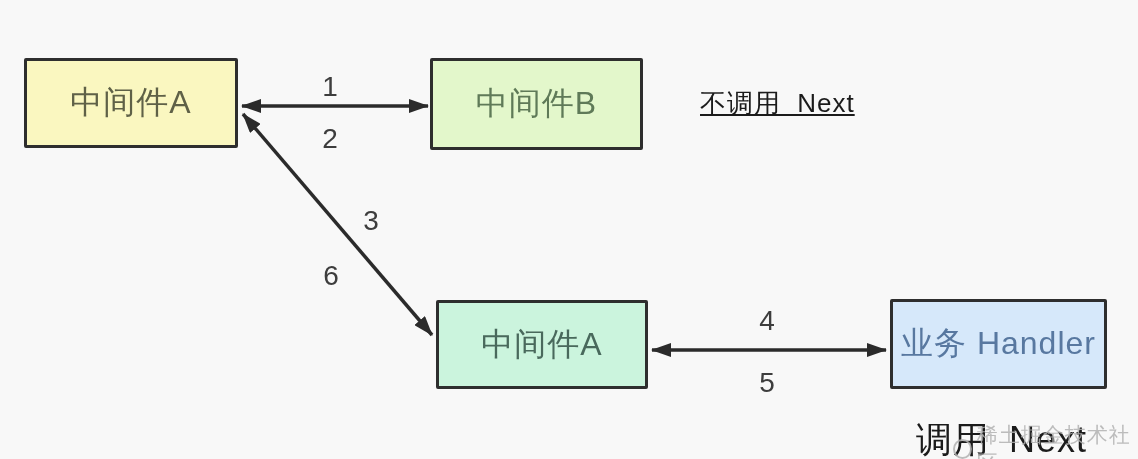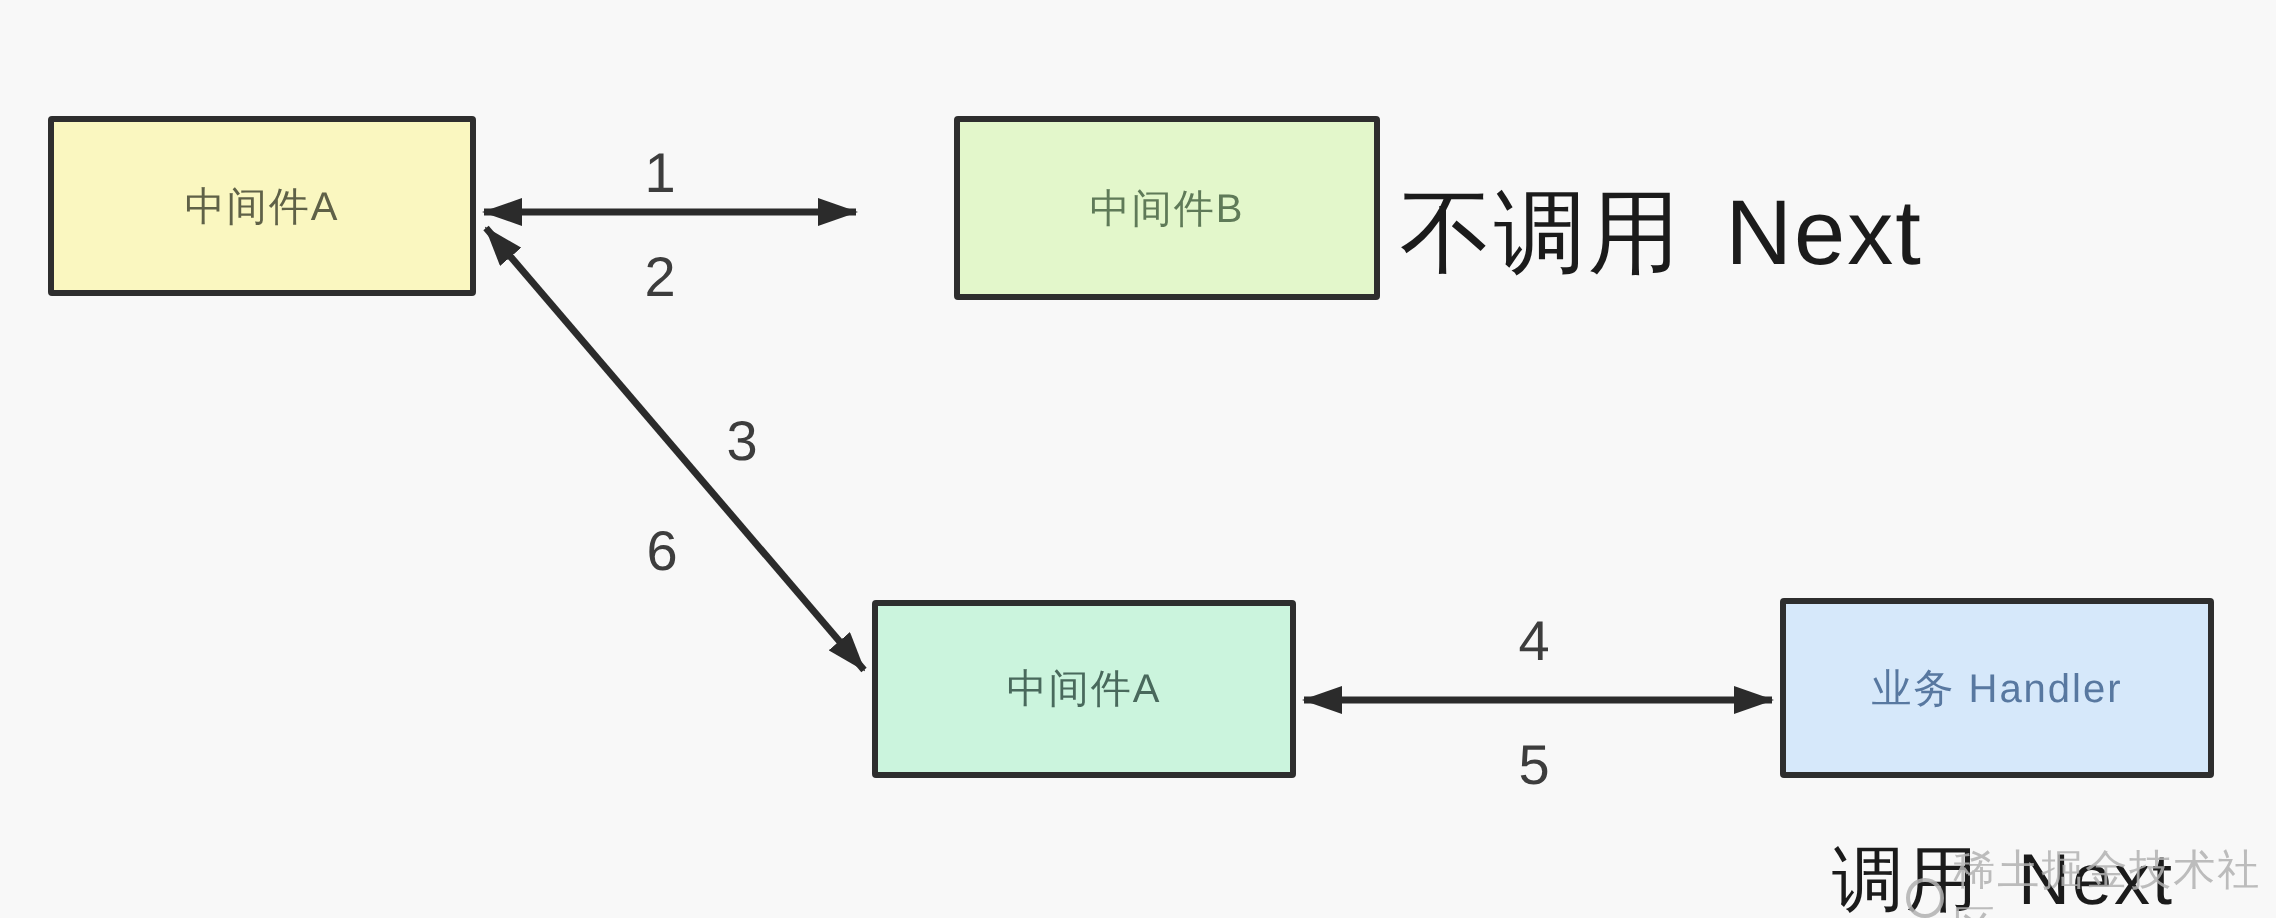--- a/index.html
+++ b/index.html
@@ -26,25 +26,25 @@
     height: 459px;
   }
   .node {
     position: absolute;
     display: flex;
     align-items: center;
     justify-content: center;
     border: 3px solid #2e2e2e;
     border-radius: 2px;
     box-sizing: border-box;
-    font-size: 20px;
+    font-size: 32px;
     letter-spacing: 1px;
   }
   .node-a { left: 24px;  top: 58px;  width: 214px; height: 90px; }
-  .node-b { left: 430px; top: 58px;  width: 213px; height: 92px; margin-left: 47px; }
+  .node-b { left: 430px; top: 58px;  width: 213px; height: 92px; }
   .node-c { left: 436px; top: 300px; width: 212px; height: 89px; }
   .node-handler { left: 890px; top: 299px; width: 217px; height: 90px; }
 
   .edge-num {
     position: absolute;
     transform: translate(-50%, -50%);
     font-size: 28px;
     color: #3d3d3d;
   }
   .num-1 { left: 330px; top: 87px; }
@@ -55,21 +55,21 @@
   .num-5 { left: 767px; top: 383px; }
 
   .caption {
     position: absolute;
     color: #1b1b1b;
     font-weight: 500;
     white-space: nowrap;
     word-spacing: 8px;
     letter-spacing: 1px;
   }
-  .caption-top { left: 700px; top: 86px; font-size: 46px; }
+  .caption-top { left: 700px; top: 86px; font-size: 26px; text-decoration: underline; }
   .caption-bottom { left: 916px; top: 416px; font-size: 36px; }
 
   .watermark {
     position: absolute;
     left: 953px;
     top: 421px;
     display: flex;
     align-items: center;
     gap: 5px;
     color: rgba(178, 178, 178, 0.85);

